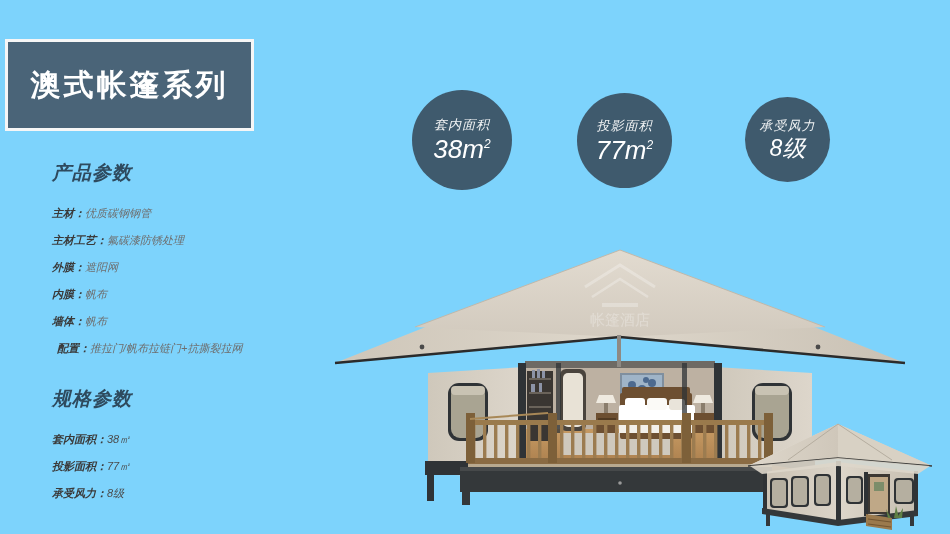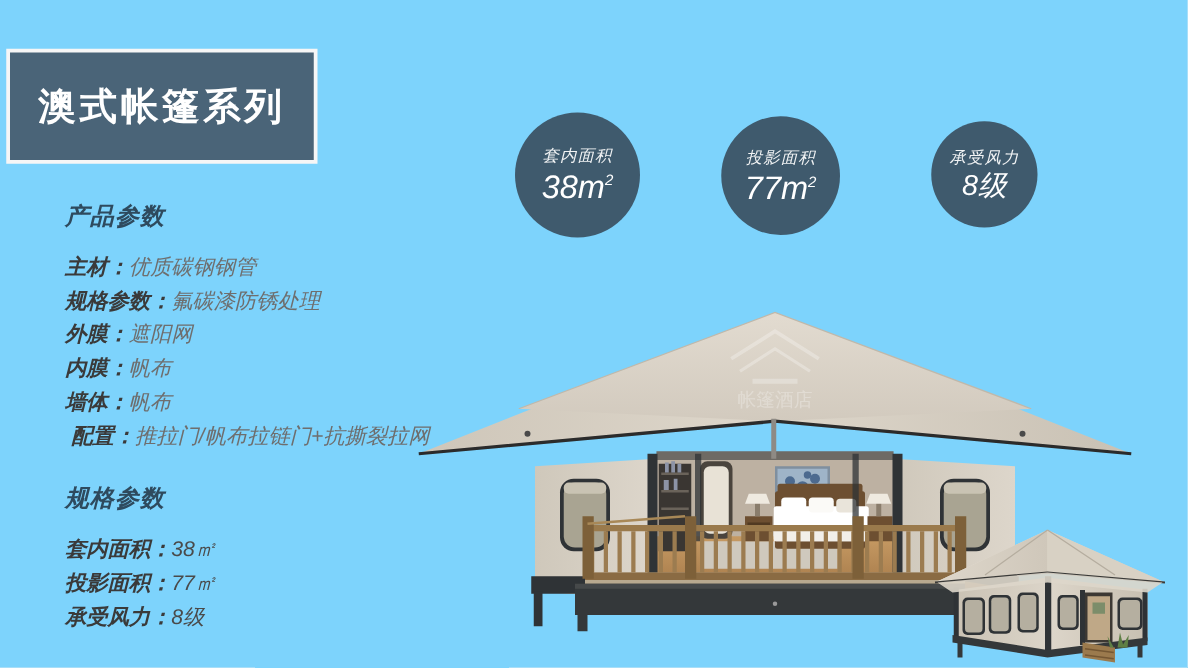--- a/index.html
+++ b/index.html
@@ -28,21 +28,21 @@
   }
   
   #specs{
     position:absolute;left:52px;top:160px;width:300px;font-style:italic;
   }
   .sec-head{
     color:#2e4a5e;font-size:19px;font-weight:bold;letter-spacing:1px;
     margin:0 0 14px 0;
   }
   .spec-row{
-    font-size:17px;line-height:27px;white-space:nowrap;
+    font-size:11px;line-height:27px;white-space:nowrap;
   }
   .spec-row .k{color:#3a3a3a;font-weight:bold;}
   .spec-row .v{color:#6e6e6e;font-weight:normal;}
   .spec-row.indent{padding-left:5px;}
   #specs-2{margin-top:24px;}
   #specs-2 .spec-row .v{color:#4a4a4a;}
   
   .badge{
     position:absolute;border-radius:50%;background:#3f5a6d;color:#fff;
     display:flex;flex-direction:column;align-items:center;justify-content:center;
@@ -71,21 +71,21 @@
 
   <div id="specs">
 
     <div id="specs-1">
       <div class="sec-head">产品参数</div>
 
       <div class="spec-row">
         <span class="k">主材：</span><span class="v">优质碳钢钢管</span>
       </div>
       <div class="spec-row">
-        <span class="k">规格参数：</span><span class="v">氟碳漆防锈处理</span>
+        <span class="k">主材工艺：</span><span class="v">氟碳漆防锈处理</span>
       </div>
       <div class="spec-row">
         <span class="k">外膜：</span><span class="v">遮阳网</span>
       </div>
       <div class="spec-row">
         <span class="k">内膜：</span><span class="v">帆布</span>
       </div>
       <div class="spec-row">
         <span class="k">墙体：</span><span class="v">帆布</span>
       </div>

